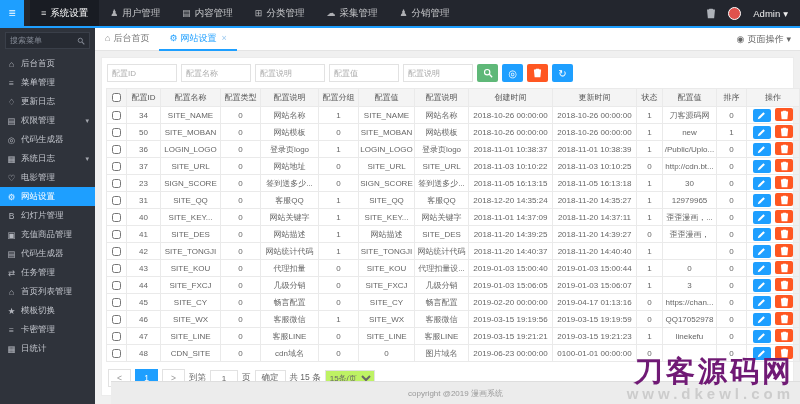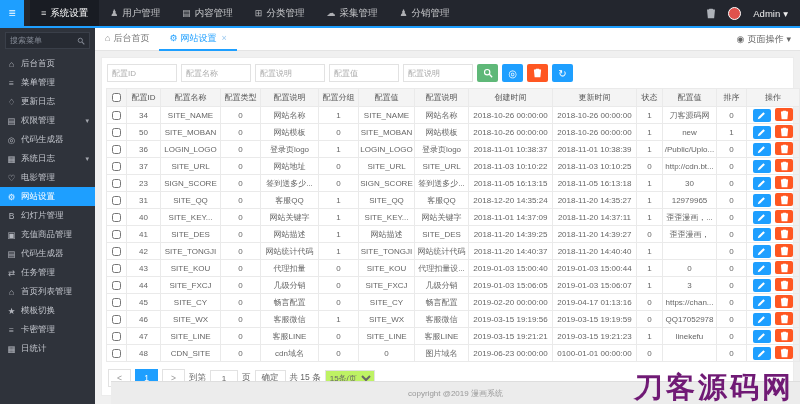--- a/index.html
+++ b/index.html
@@ -698,13 +698,14 @@
     </div>
   </div>
 
   <div class="footer">
     <span>copyright @2019 漫画系统</span>
   </div>
 </div>
 
 <div class="watermark">
   <div class="wm1">刀客源码网</div>
+  <div class="wm2">www.dkewl.com</div>
 </div>
 
 </body></html>

